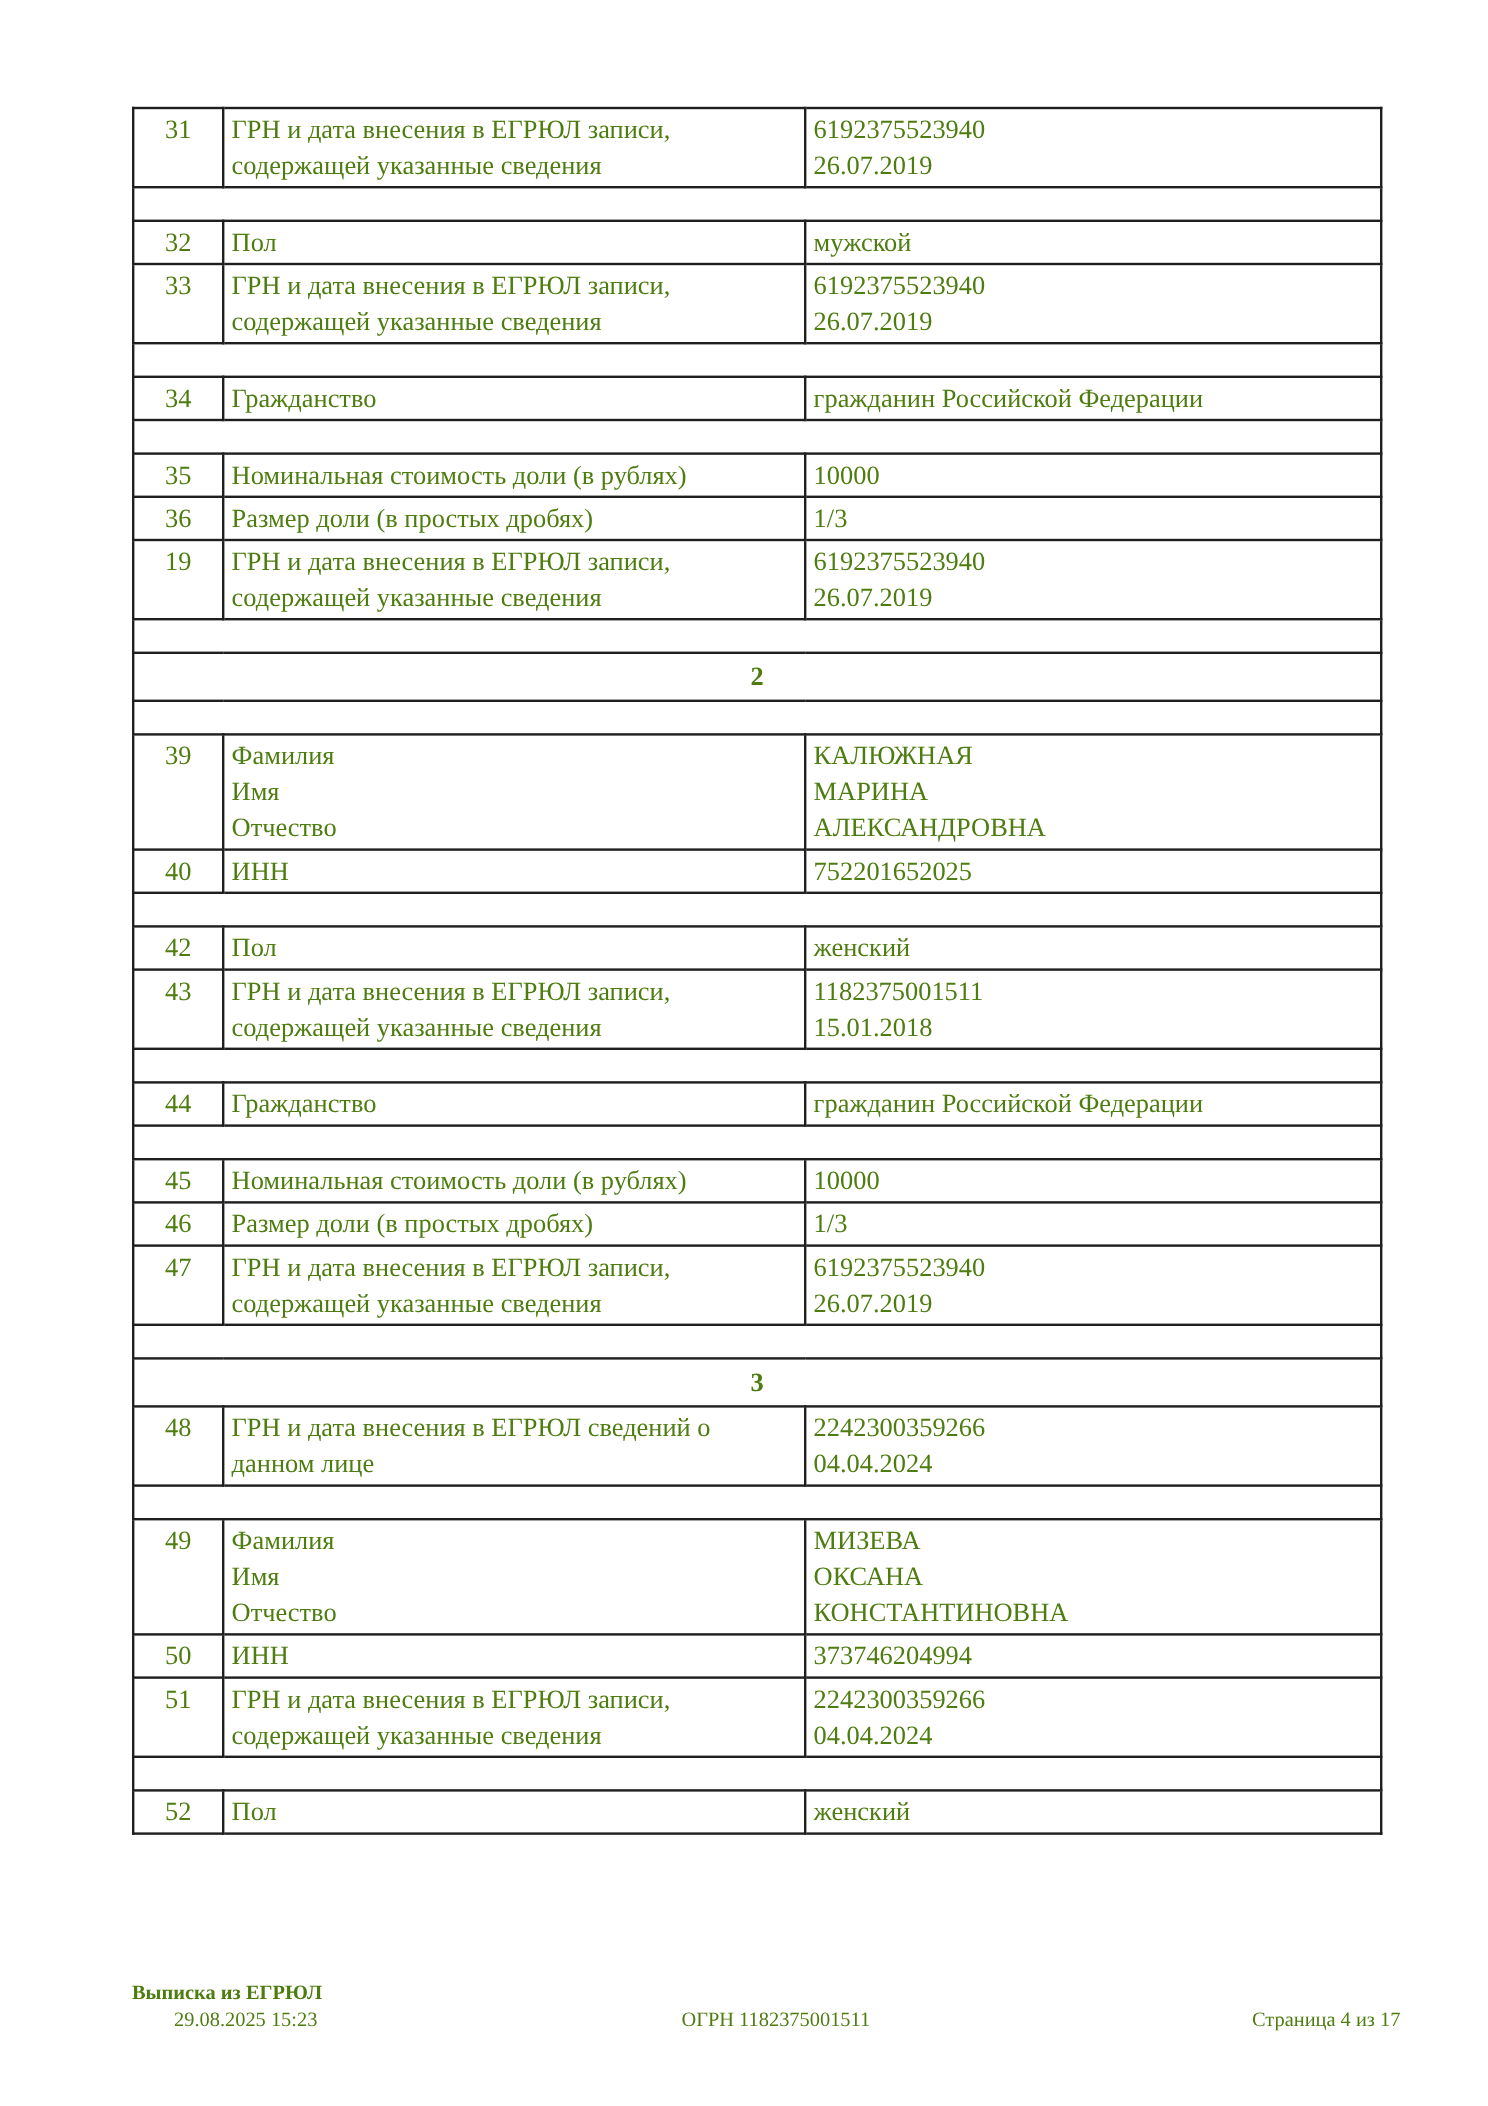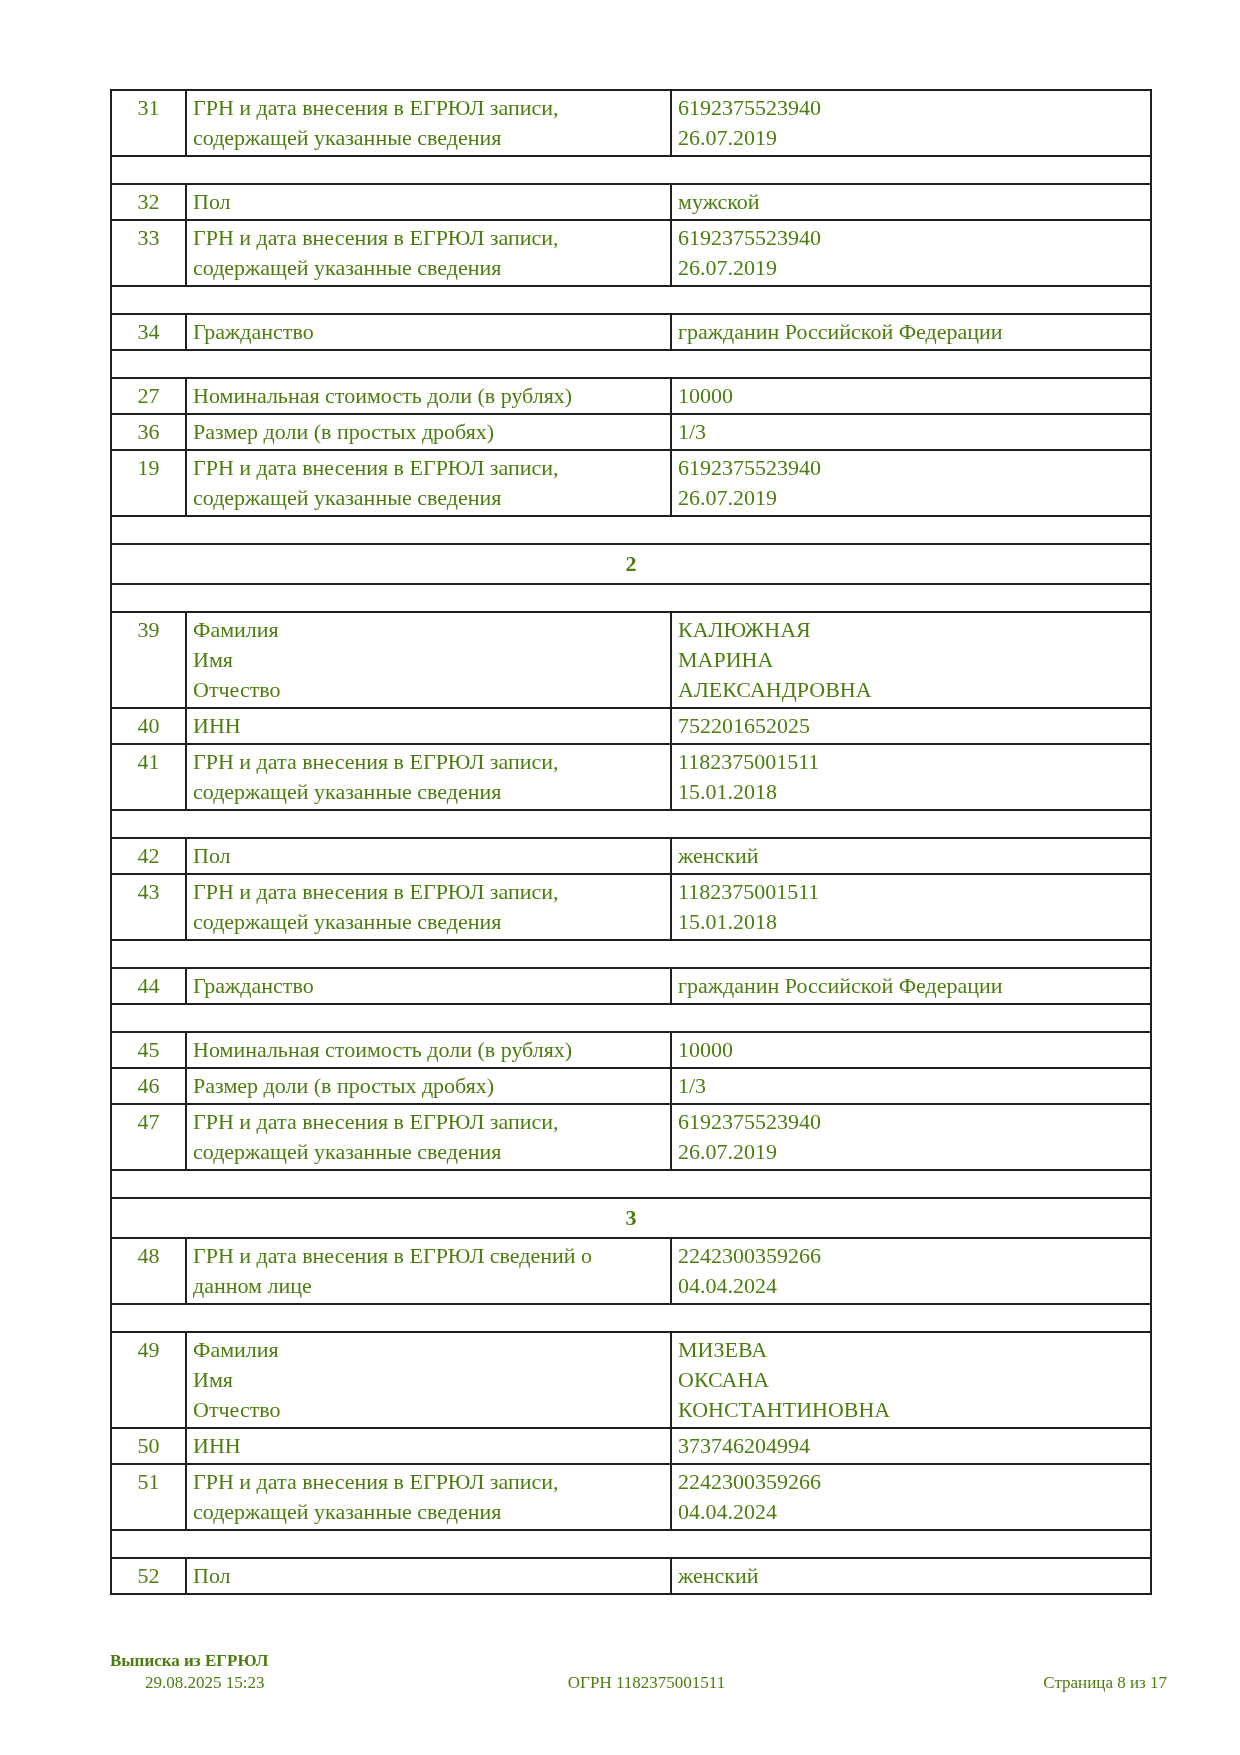--- a/index.html
+++ b/index.html
@@ -96,21 +96,21 @@
         </tr>
         <tr>
           <td class="num-cell">34</td>
           <td>Гражданство</td>
           <td>гражданин Российской Федерации</td>
         </tr>
         <tr class="spacer-row">
           <td colspan="3"></td>
         </tr>
         <tr>
-          <td class="num-cell">27</td>
+          <td class="num-cell">35</td>
           <td>Номинальная стоимость доли (в рублях)</td>
           <td>10000</td>
         </tr>
         <tr>
           <td class="num-cell">36</td>
           <td>Размер доли (в простых дробях)</td>
           <td>1/3</td>
         </tr>
         <tr>
           <td class="num-cell">19</td>
@@ -135,27 +135,20 @@
 Отчество</td>
           <td>КАЛЮЖНАЯ
 МАРИНА
 АЛЕКСАНДРОВНА</td>
         </tr>
         <tr>
           <td class="num-cell">40</td>
           <td>ИНН</td>
           <td>752201652025</td>
         </tr>
-        <tr>
-          <td class="num-cell">41</td>
-          <td>ГРН и дата внесения в ЕГРЮЛ записи,
-содержащей указанные сведения</td>
-          <td>1182375001511
-15.01.2018</td>
-        </tr>
         <tr class="spacer-row">
           <td colspan="3"></td>
         </tr>
         <tr>
           <td class="num-cell">42</td>
           <td>Пол</td>
           <td>женский</td>
         </tr>
         <tr>
           <td class="num-cell">43</td>
@@ -239,16 +232,16 @@
         </tr>
       </tbody>
   </table>
 
   <div class="footer">
     <div class="footer-left">
       <span class="footer-title">Выписка из ЕГРЮЛ</span>
       <span class="footer-datetime">29.08.2025 15:23</span>
     </div>
     <div class="footer-center">ОГРН 1182375001511</div>
-    <div class="footer-right">Страница 8 из 17</div>
+    <div class="footer-right">Страница 4 из 17</div>
   </div>
 
 </div>
 
 </body></html>

